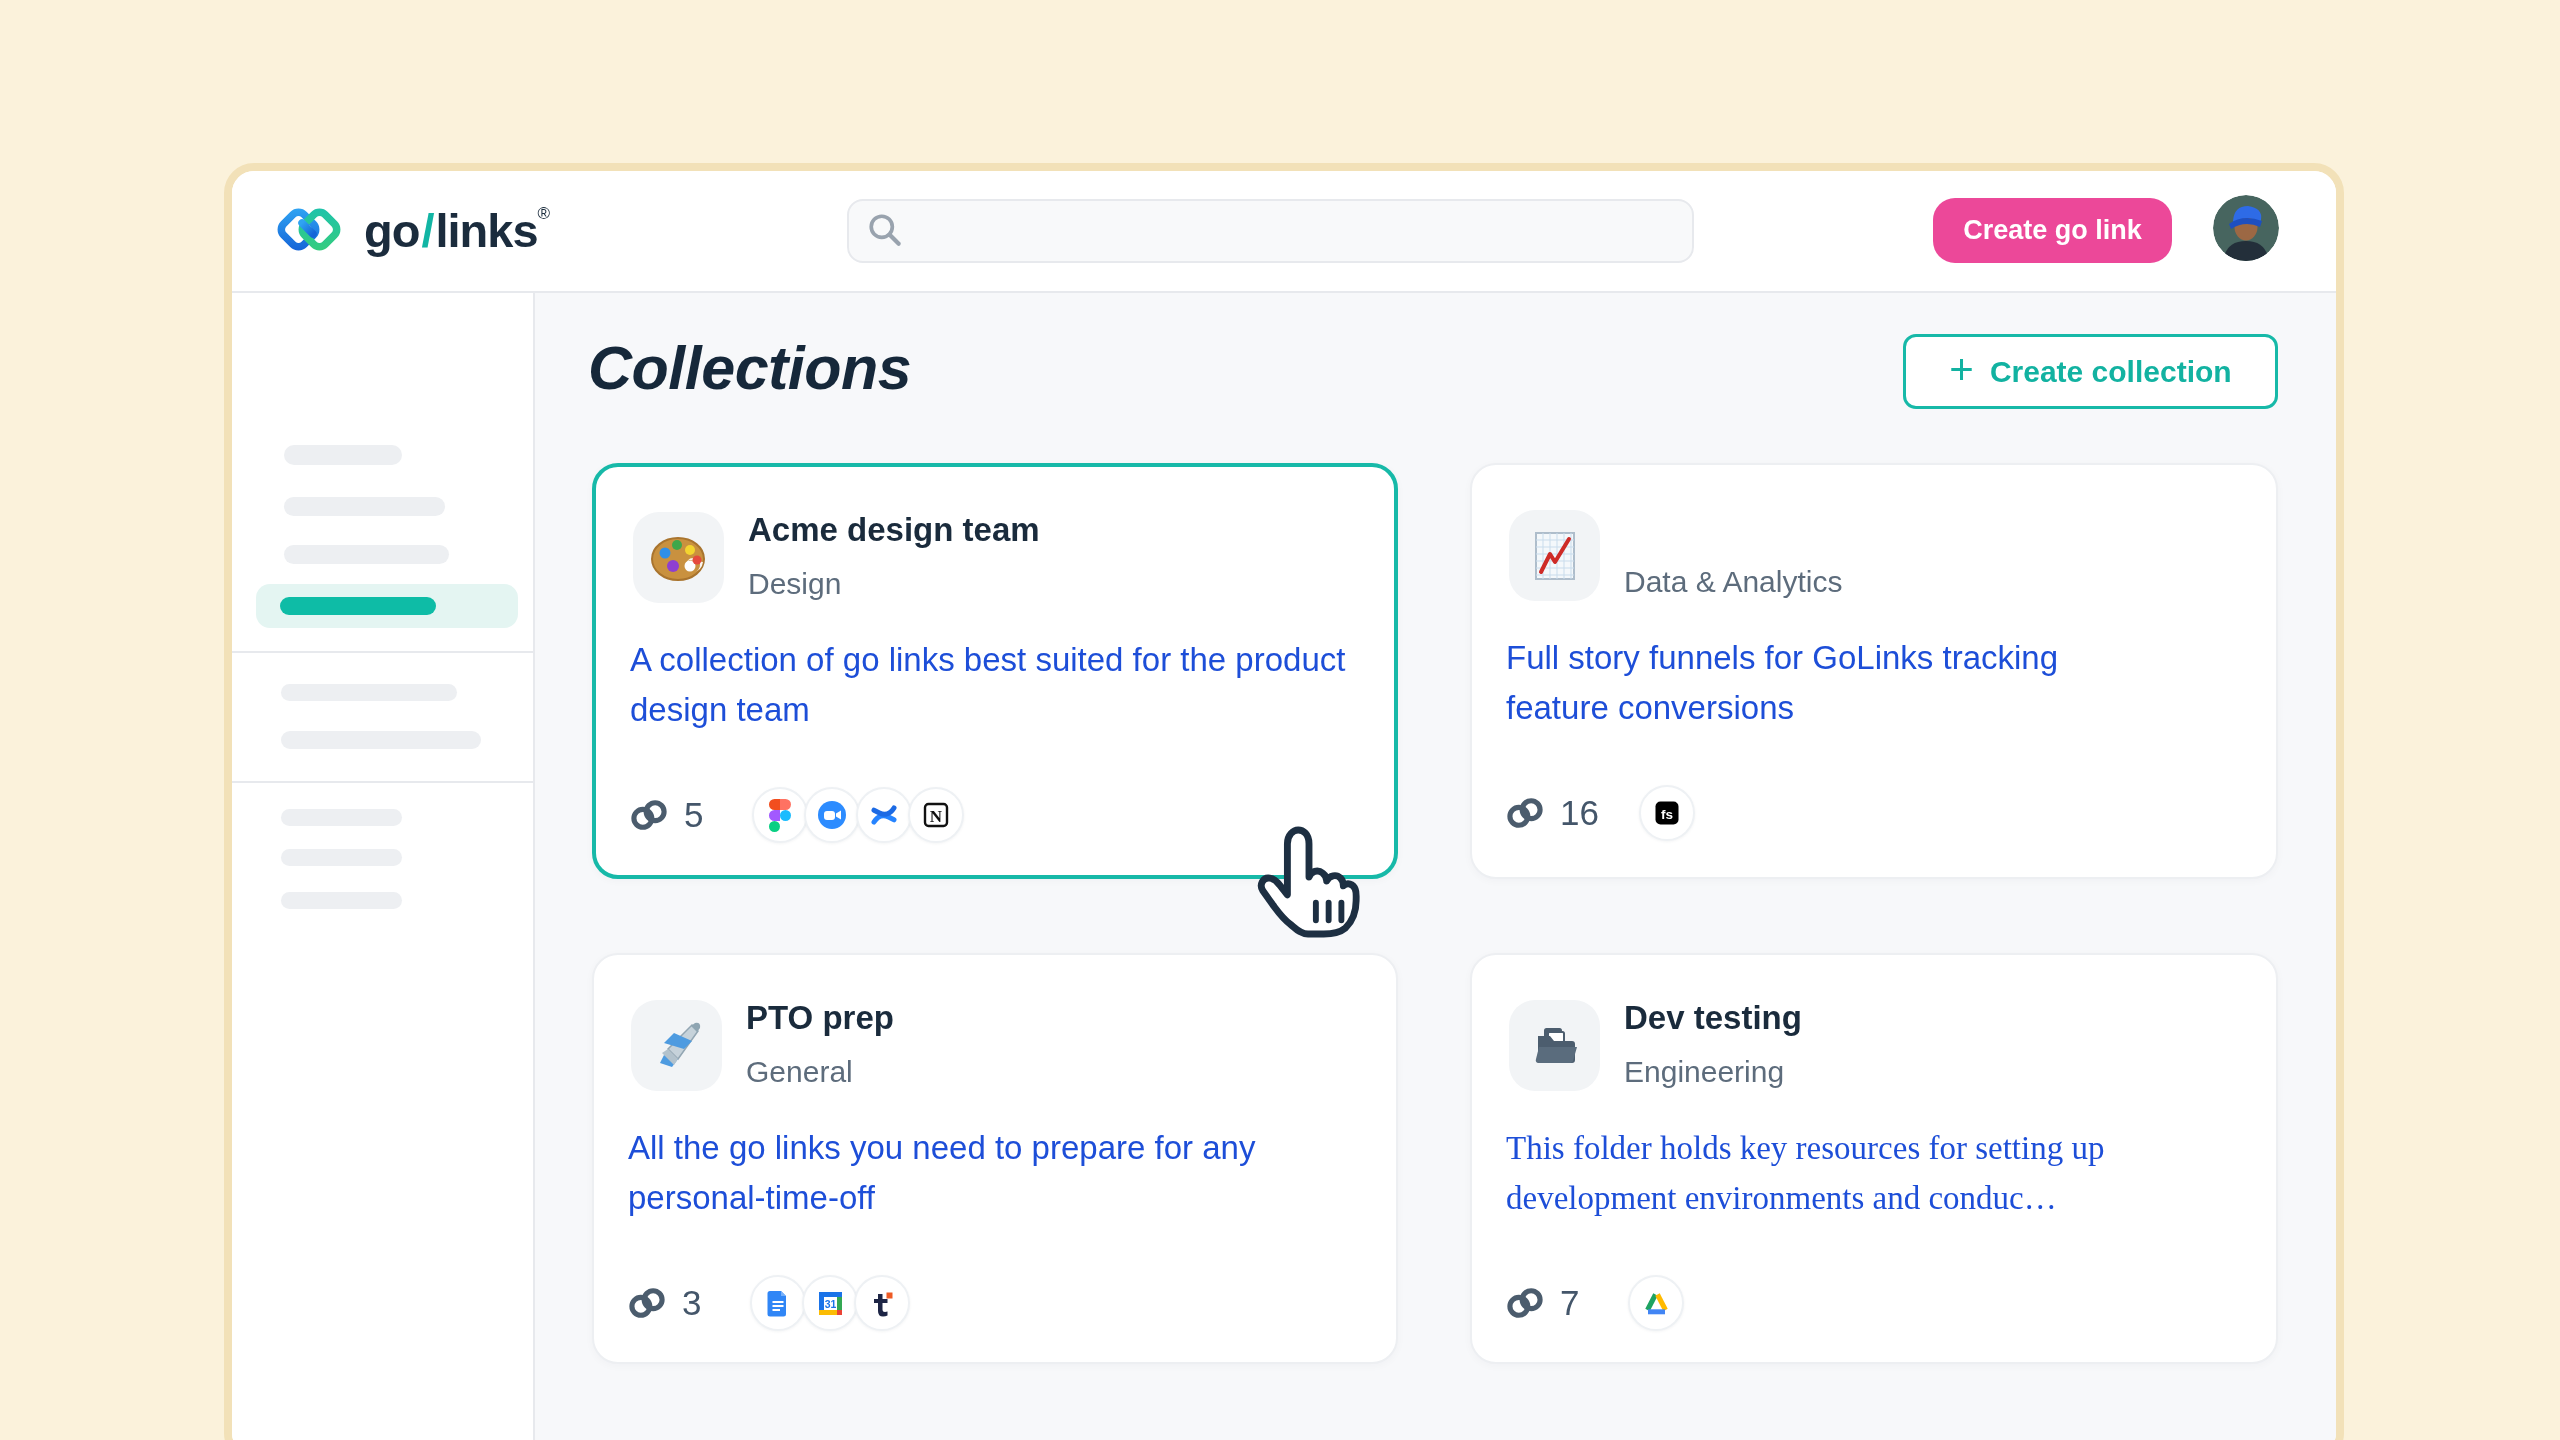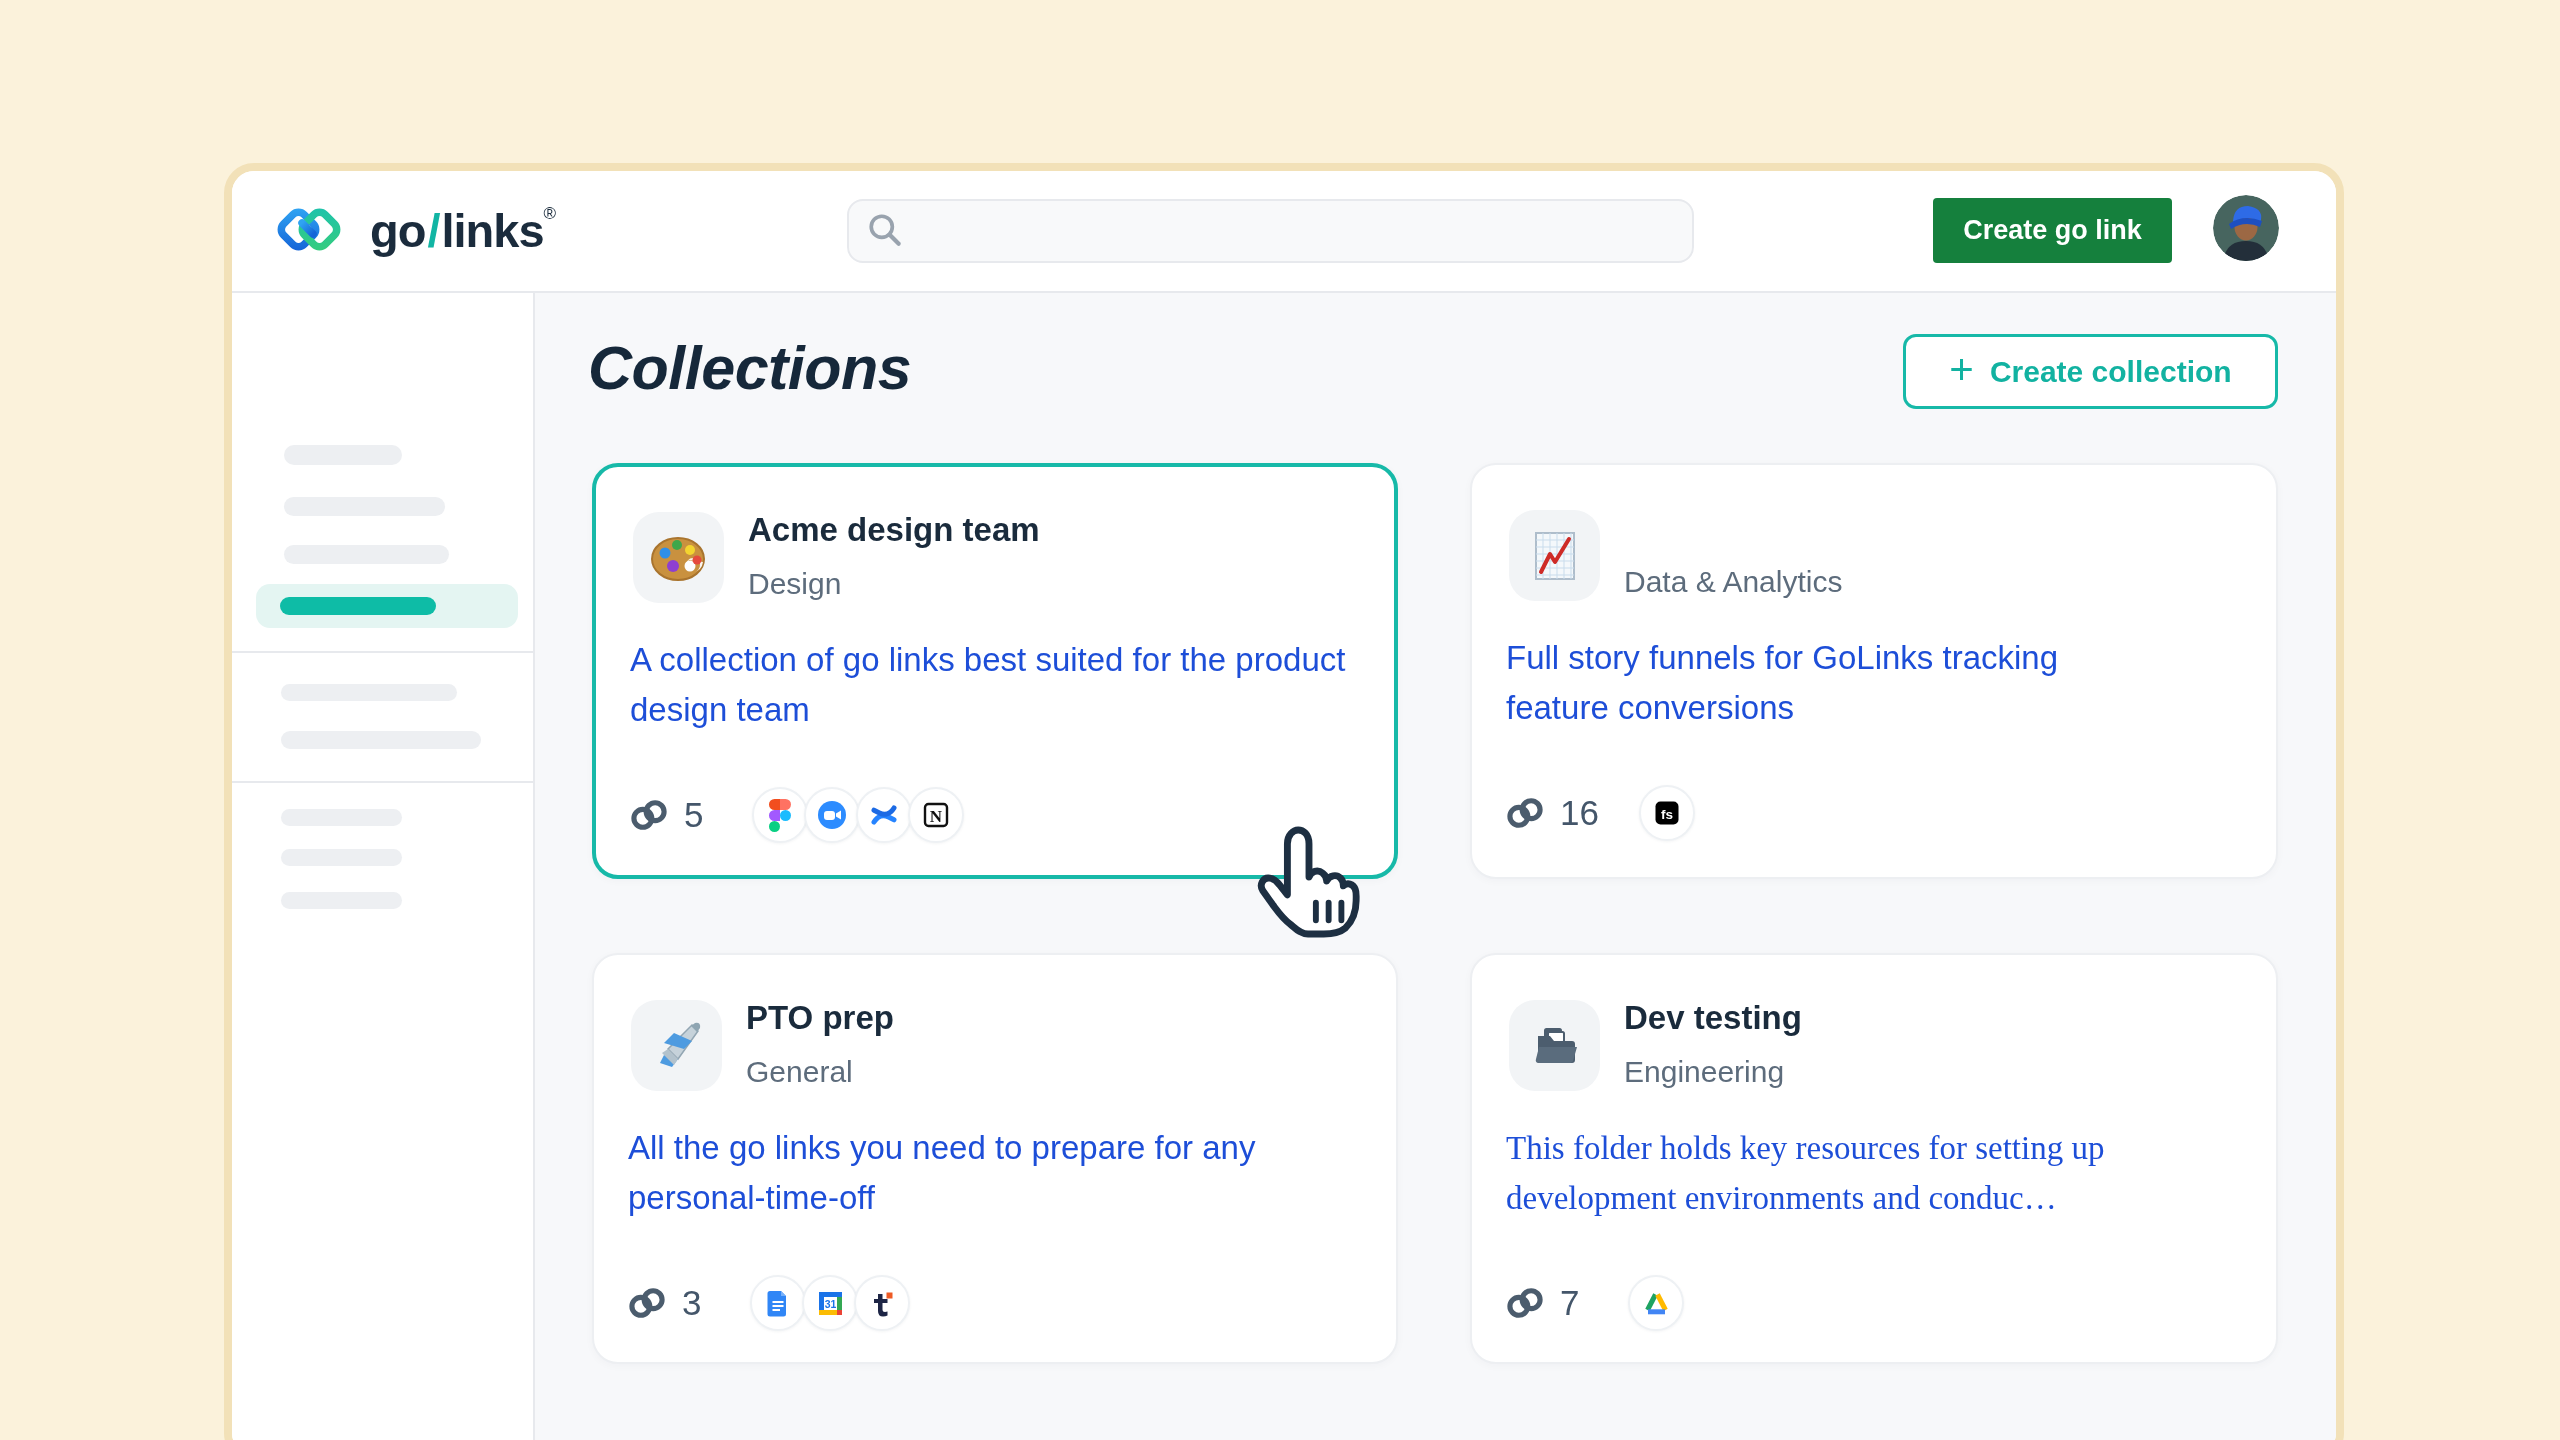--- a/index.html
+++ b/index.html
@@ -13,30 +13,30 @@
   .win {
     position:absolute; left:224px; top:163px; width:2120px; height:1300px;
     background:#FFFFFF; border:8px solid #F2E1B8; border-radius:30px;
     overflow:hidden;
   }
   
   .hdr { position:absolute; left:0; top:0; width:100%; height:122px;
          background:#fff; border-bottom:2px solid #E7E9ED; z-index:5; }
   .logo { position:absolute; left:44px; top:30px; display:flex; align-items:center; }
   .logo svg { display:block; }
-  .logo-text { font-size:47px; font-weight:700; color:#1B2C3D; letter-spacing:-1px; margin-left:28px; }
+  .logo-text { font-size:47px; font-weight:700; color:#1B2C3D; letter-spacing:-1px; margin-left:22px; }
   .logo-text .slash { color:#12B5A4; font-weight:700; padding:0 2px; }
   .logo-text sup { font-size:17px; font-weight:400; vertical-align:28px; }
   .search { position:absolute; left:615px; top:28px; width:847px; height:64px;
             background:#F8F9FA; border:2px solid #E7E9ED; border-radius:16px;
             display:flex; align-items:center; padding-left:18px; }
   .search input { border:none; outline:none; background:transparent; flex:1;
                   font-size:28px; color:#1B2C3D; margin-left:14px; font-family:inherit; }
   .cgl-btn { position:absolute; left:1701px; top:27px; width:239px; height:65px;
-             background:#15803d; color:#fff; border:none; border-radius:4px;
+             background:#ec4899; color:#fff; border:none; border-radius:22px;
              font-size:27px; font-weight:700; font-family:inherit; cursor:pointer; }
   .avatar { position:absolute; left:1981px; top:24px; width:66px; height:66px;
             border-radius:50%; overflow:hidden; cursor:pointer; }
   
   .sidebar { position:absolute; left:0; top:122px; bottom:0; width:303px;
              background:#fff; border-right:2px solid #E7E9ED; z-index:4; }
   .skel { position:absolute; background:#EDEFF2; border-radius:99px; }
   .sdiv { position:absolute; left:0; width:100%; height:2px; background:#E7E9ED; }
   .pill { position:absolute; left:24px; top:291px; width:262px; height:44px;
           background:#E4F5F2; border-radius:14px; cursor:pointer; }

